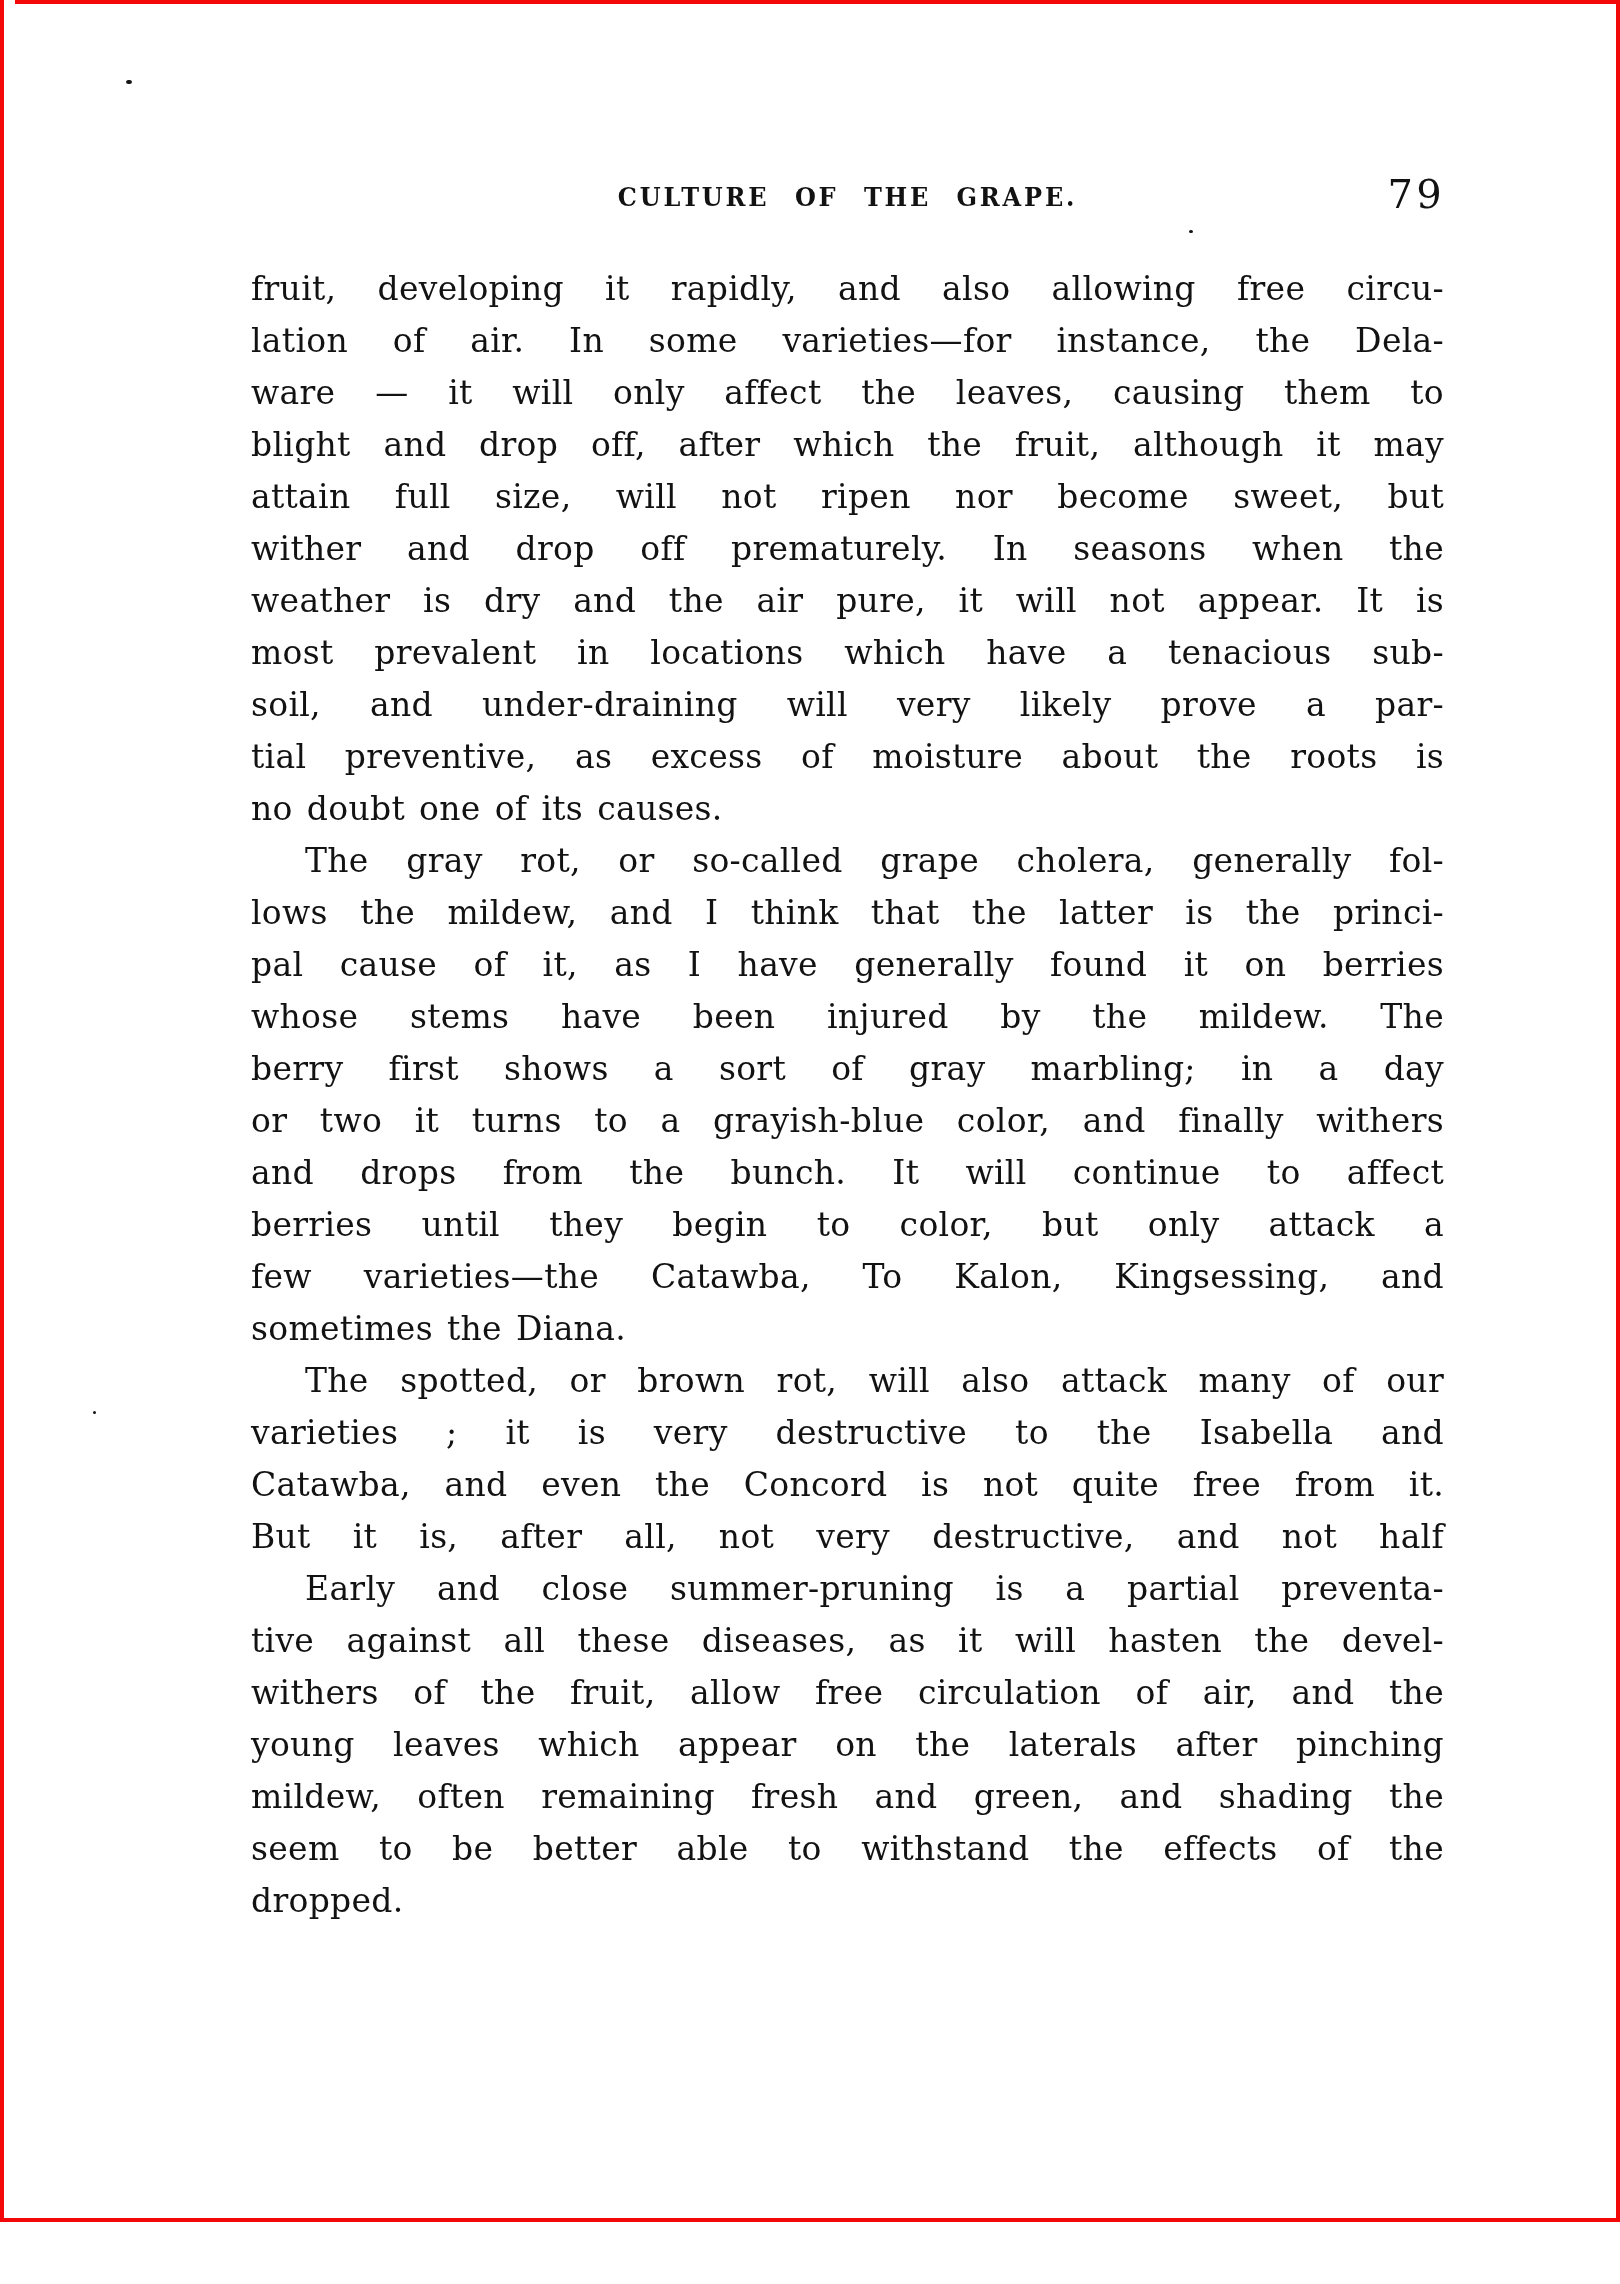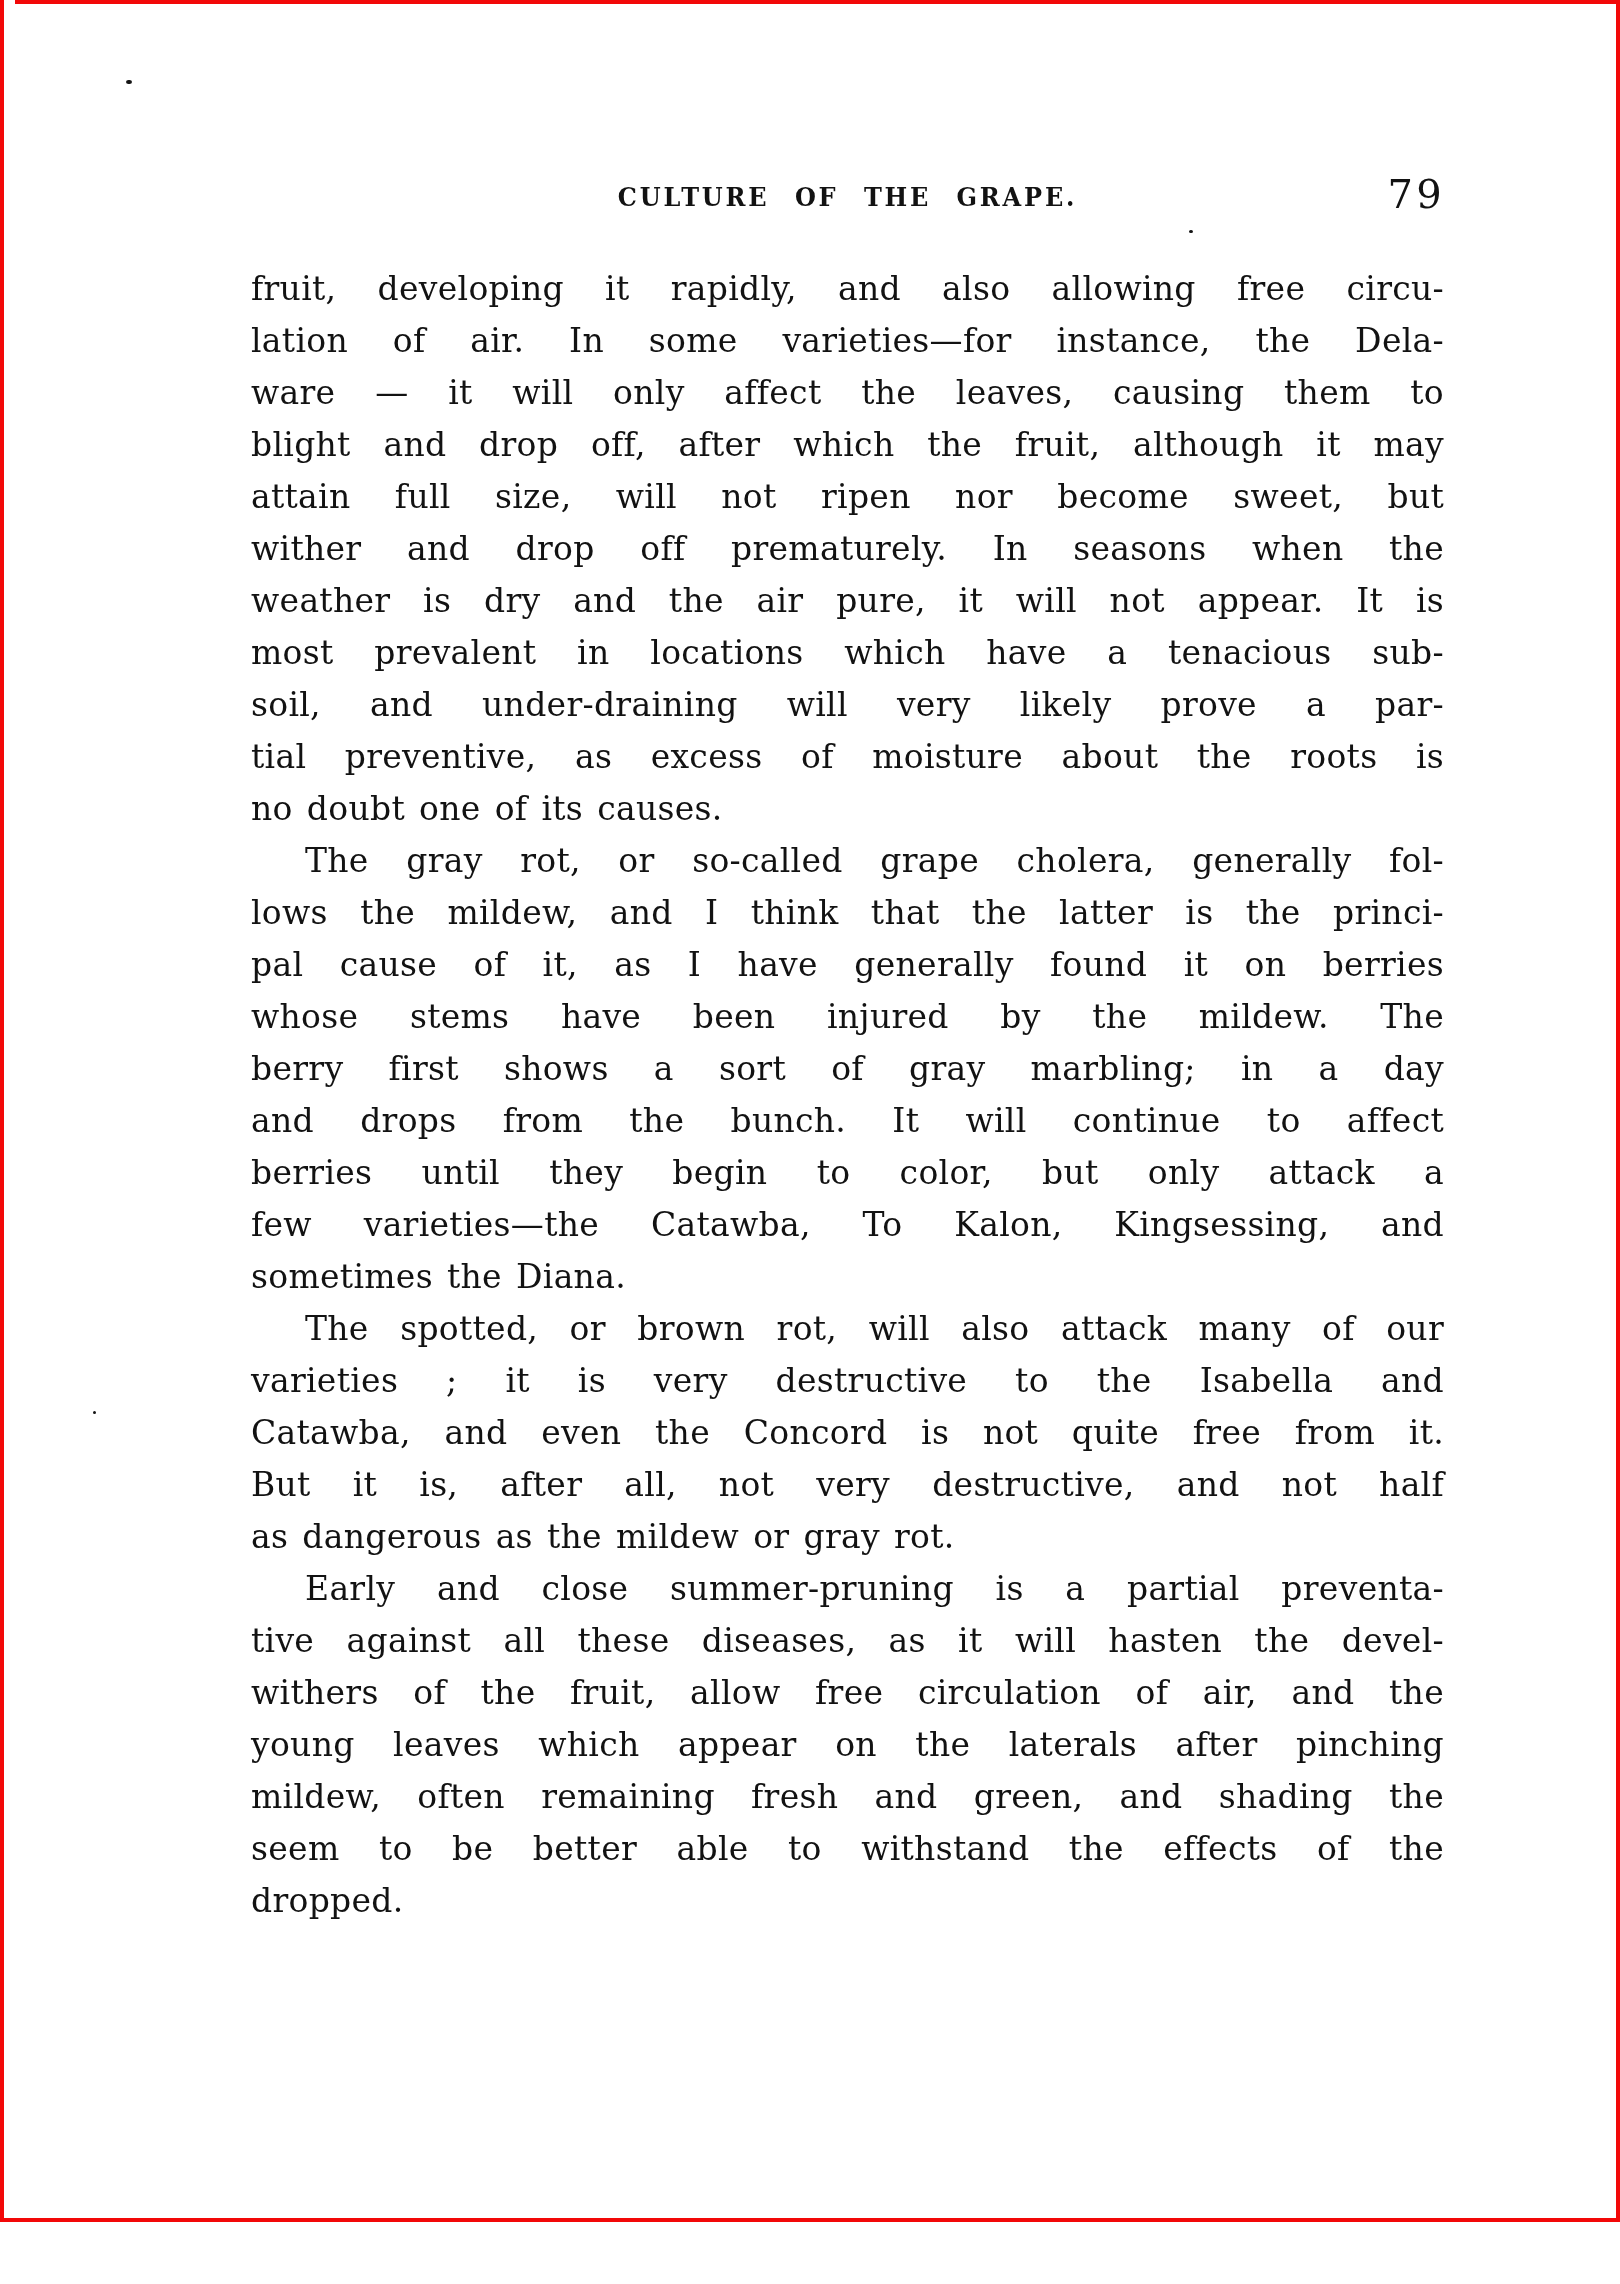--- a/index.html
+++ b/index.html
@@ -92,29 +92,29 @@
       <div class="line">weather is dry and the air pure, it will not appear. It is</div>
       <div class="line">most prevalent in locations which have a tenacious sub-</div>
       <div class="line">soil, and under-draining will very likely prove a par-</div>
       <div class="line">tial preventive, as excess of moisture about the roots is</div>
       <div class="line last">no doubt one of its causes.</div>
       <div class="line indent">The gray rot, or so-called grape cholera, generally fol-</div>
       <div class="line">lows the mildew, and I think that the latter is the princi-</div>
       <div class="line">pal cause of it, as I have generally found it on berries</div>
       <div class="line">whose stems have been injured by the mildew. The</div>
       <div class="line">berry first shows a sort of gray marbling; in a day</div>
+      <div class="line">or two it turns to a grayish-blue color, and finally withers</div>
       <div class="line">and drops from the bunch. It will continue to affect</div>
       <div class="line">berries until they begin to color, but only attack a</div>
       <div class="line">few varieties—the Catawba, To Kalon, Kingsessing, and</div>
       <div class="line last">sometimes the Diana.</div>
       <div class="line indent">The spotted, or brown rot, will also attack many of our</div>
       <div class="line">varieties ; it is very destructive to the Isabella and</div>
       <div class="line">Catawba, and even the Concord is not quite free from it.</div>
       <div class="line">But it is, after all, not very destructive, and not half</div>
-      <div class="line last">as dangerous as the mildew or gray rot.</div>
       <div class="line indent">Early and close summer-pruning is a partial preventa-</div>
       <div class="line">tive against all these diseases, as it will hasten the devel-</div>
       <div class="line">withers of the fruit, allow free circulation of air, and the</div>
       <div class="line">young leaves which appear on the laterals after pinching</div>
       <div class="line">mildew, often remaining fresh and green, and shading the</div>
       <div class="line">seem to be better able to withstand the effects of the</div>
       <div class="line last">dropped.</div>
     </div>
 
   <div class="speck" style="left:126px;  top:80px;  width:5.5px; height:4.4px;"></div>

